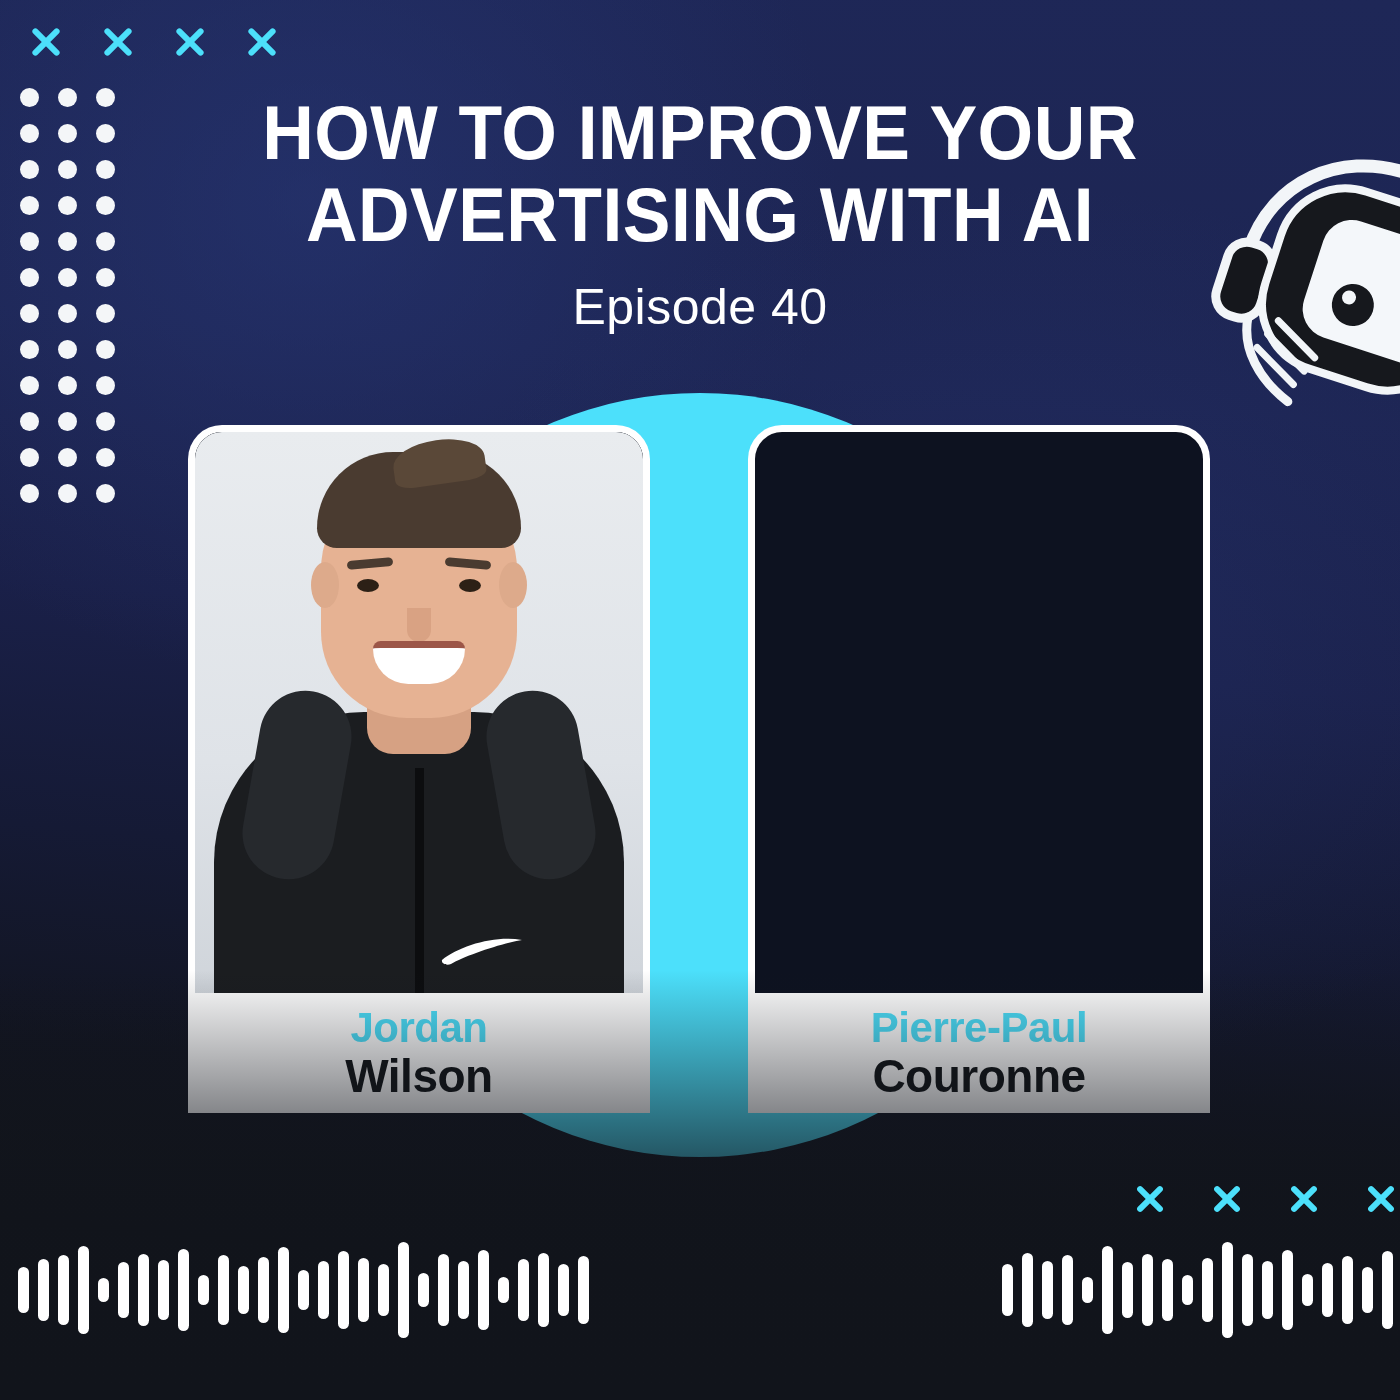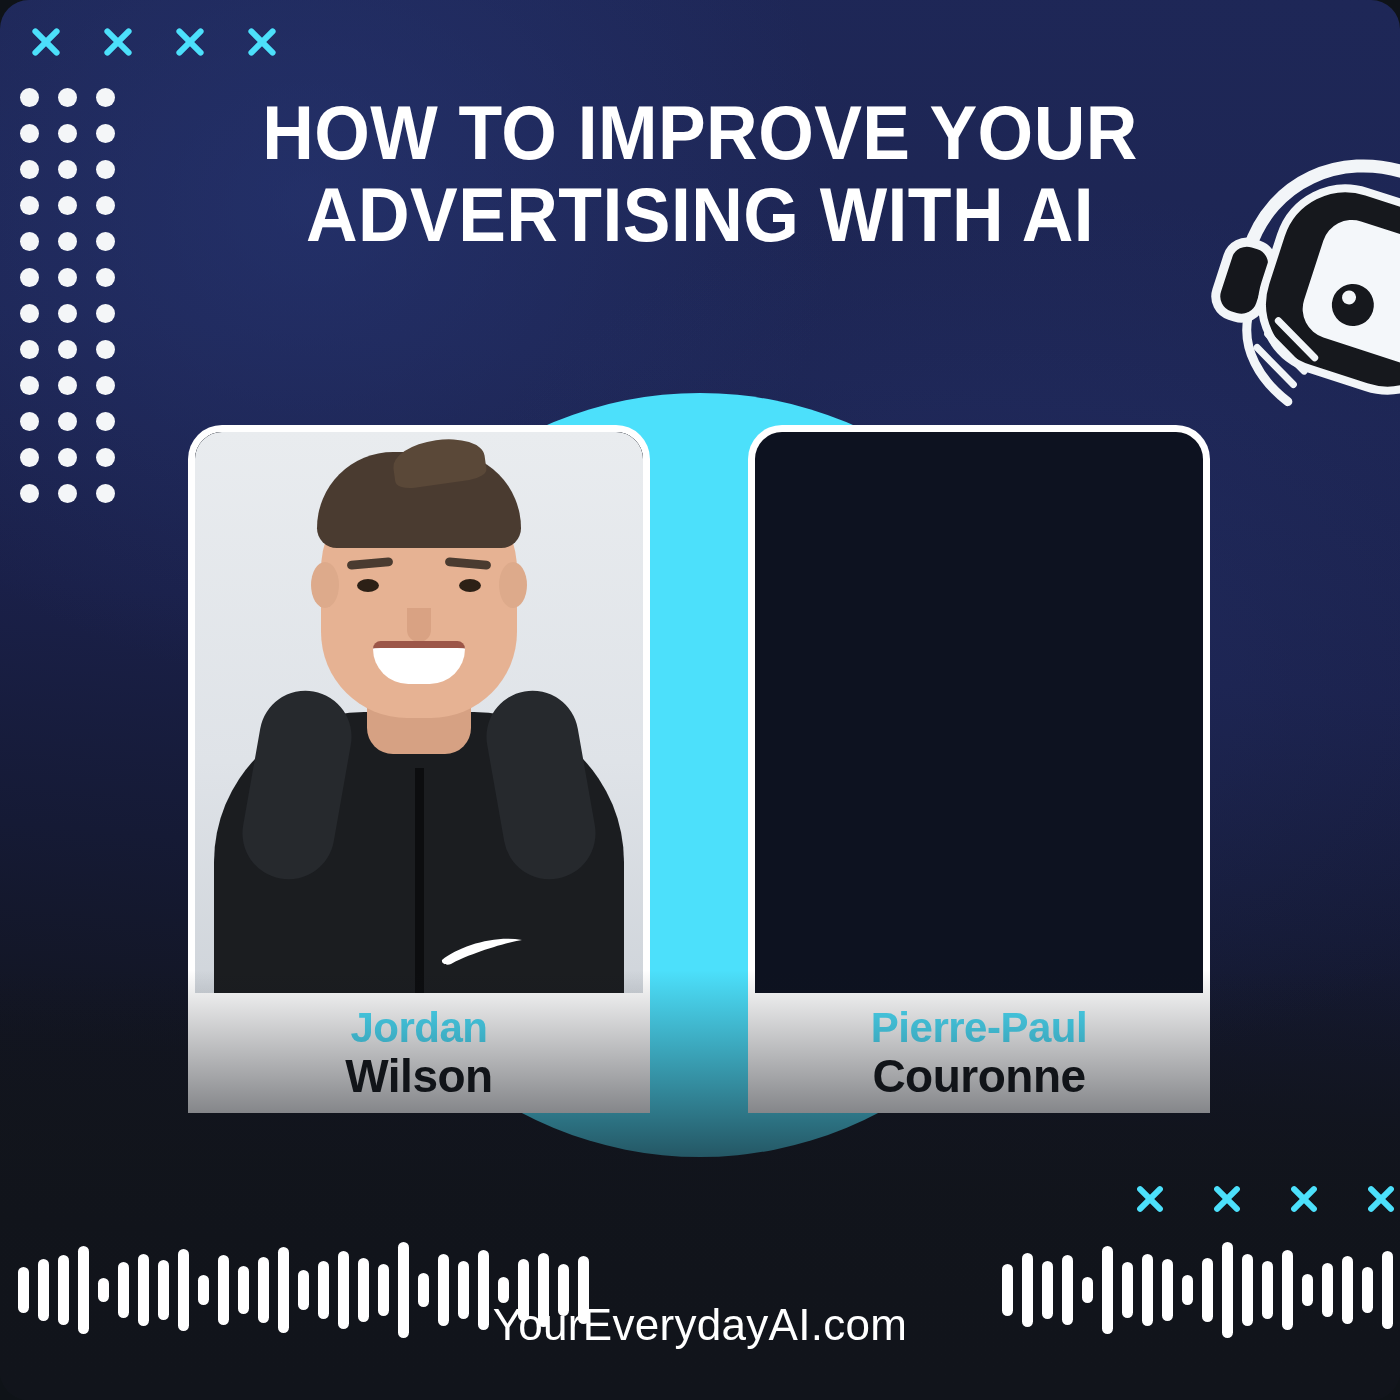--- a/index.html
+++ b/index.html
@@ -17,21 +17,20 @@
     height: 1400px;
     overflow: hidden;
     background: linear-gradient(185deg,
                 #1e2757 0%,
                 #1d2553 28%,
                 #1a2049 46%,
                 #151a35 62%,
                 #121521 76%,
                 #11141b 88%,
                 #12161d 100%);
-    border-radius: 29px;
   }
 
   
   .bg-glow-a {
     position: absolute;
     left: -240px; top: -300px;
     width: 1100px; height: 1000px;
     background: radial-gradient(ellipse at center, rgba(40,56,120,0.55) 0%, rgba(30,40,90,0.0) 68%);
     pointer-events: none;
   }
@@ -420,20 +419,21 @@
       <div class="dot"></div>
       <div class="dot"></div>
       <div class="dot"></div>
     </div>
 
   <div class="headline">
     <span class="line">HOW TO IMPROVE YOUR</span>
     <span class="line">ADVERTISING WITH AI</span>
   </div>
 
+  <div class="episode">Episode 40</div>
 
   <div class="robot">
     <svg width="300" height="300" viewBox="0 0 300 300" fill="none">
 
       <path d="M36 148 C36 74 94 26 160 26 C226 26 284 74 284 148" stroke="#f2f5f8" stroke-width="13" fill="none" stroke-linecap="round"></path>
 
       <rect x="18" y="140" width="46" height="76" rx="20" fill="#15171c" stroke="#f2f5f8" stroke-width="9"></rect>
 
       <rect x="62" y="56" width="196" height="186" rx="68" fill="#16181d" stroke="#f2f5f8" stroke-width="8"></rect>
 
@@ -554,15 +554,14 @@
       <div class="bar" style="height: 72px;"></div>
       <div class="bar" style="height: 58px;"></div>
       <div class="bar" style="height: 80px;"></div>
       <div class="bar" style="height: 32px;"></div>
       <div class="bar" style="height: 54px;"></div>
       <div class="bar" style="height: 68px;"></div>
       <div class="bar" style="height: 46px;"></div>
       <div class="bar" style="height: 78px;"></div>
     </div>
 
-  <div class="footer-url">YourEverydayAI.com</div>
 
 </div>
 
 </body></html>

